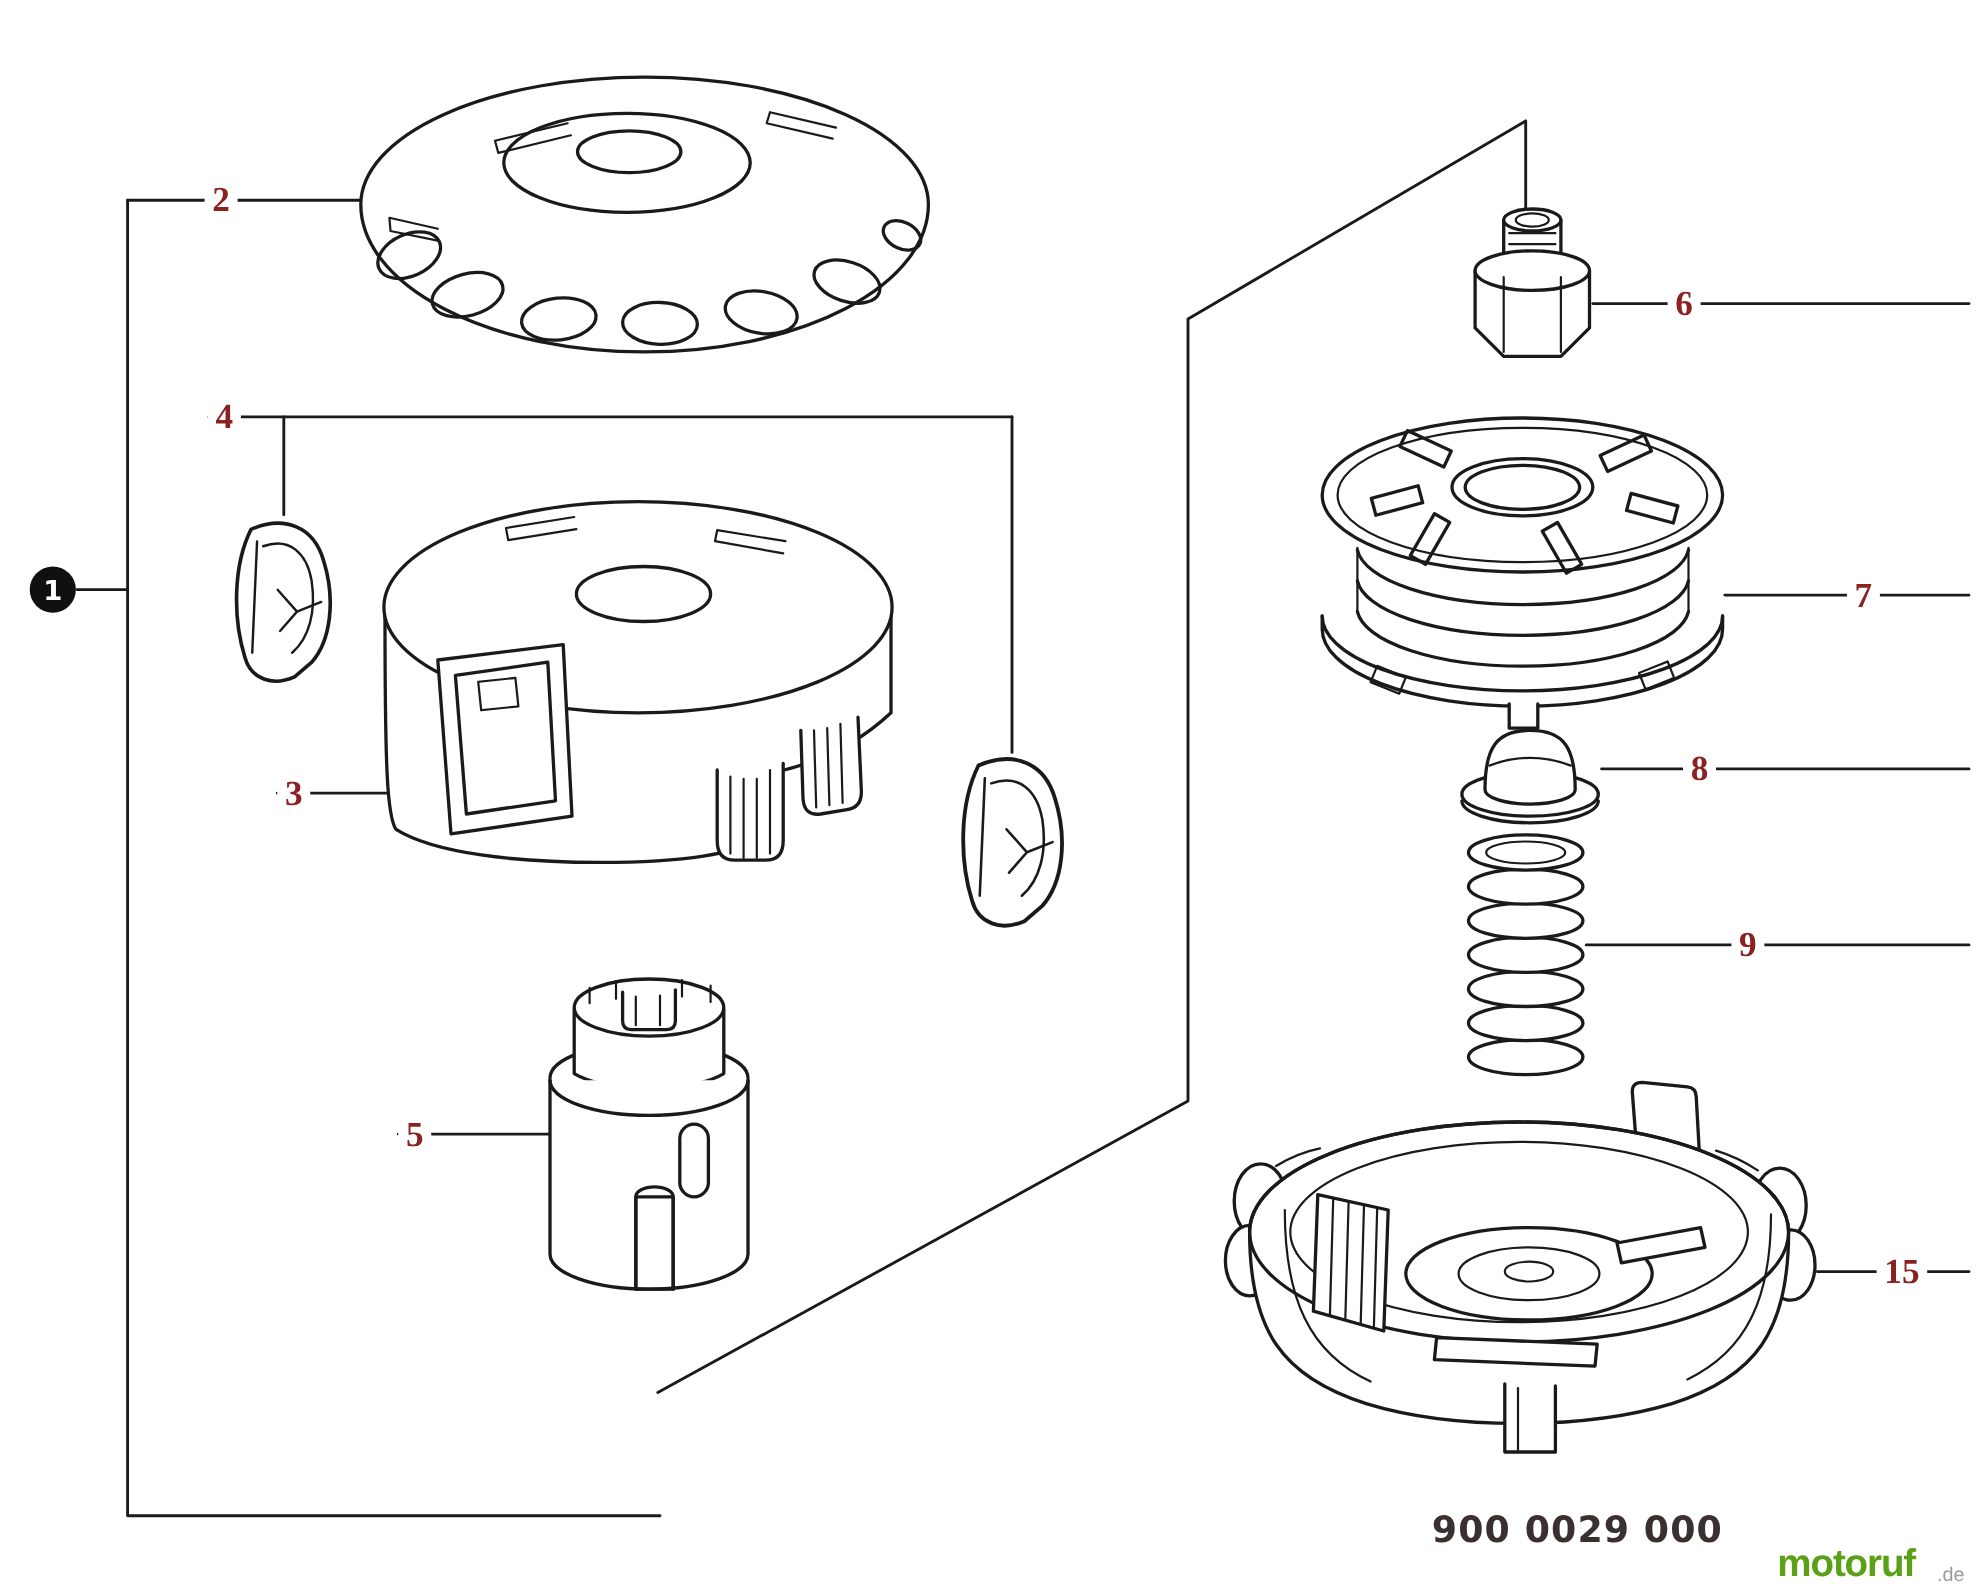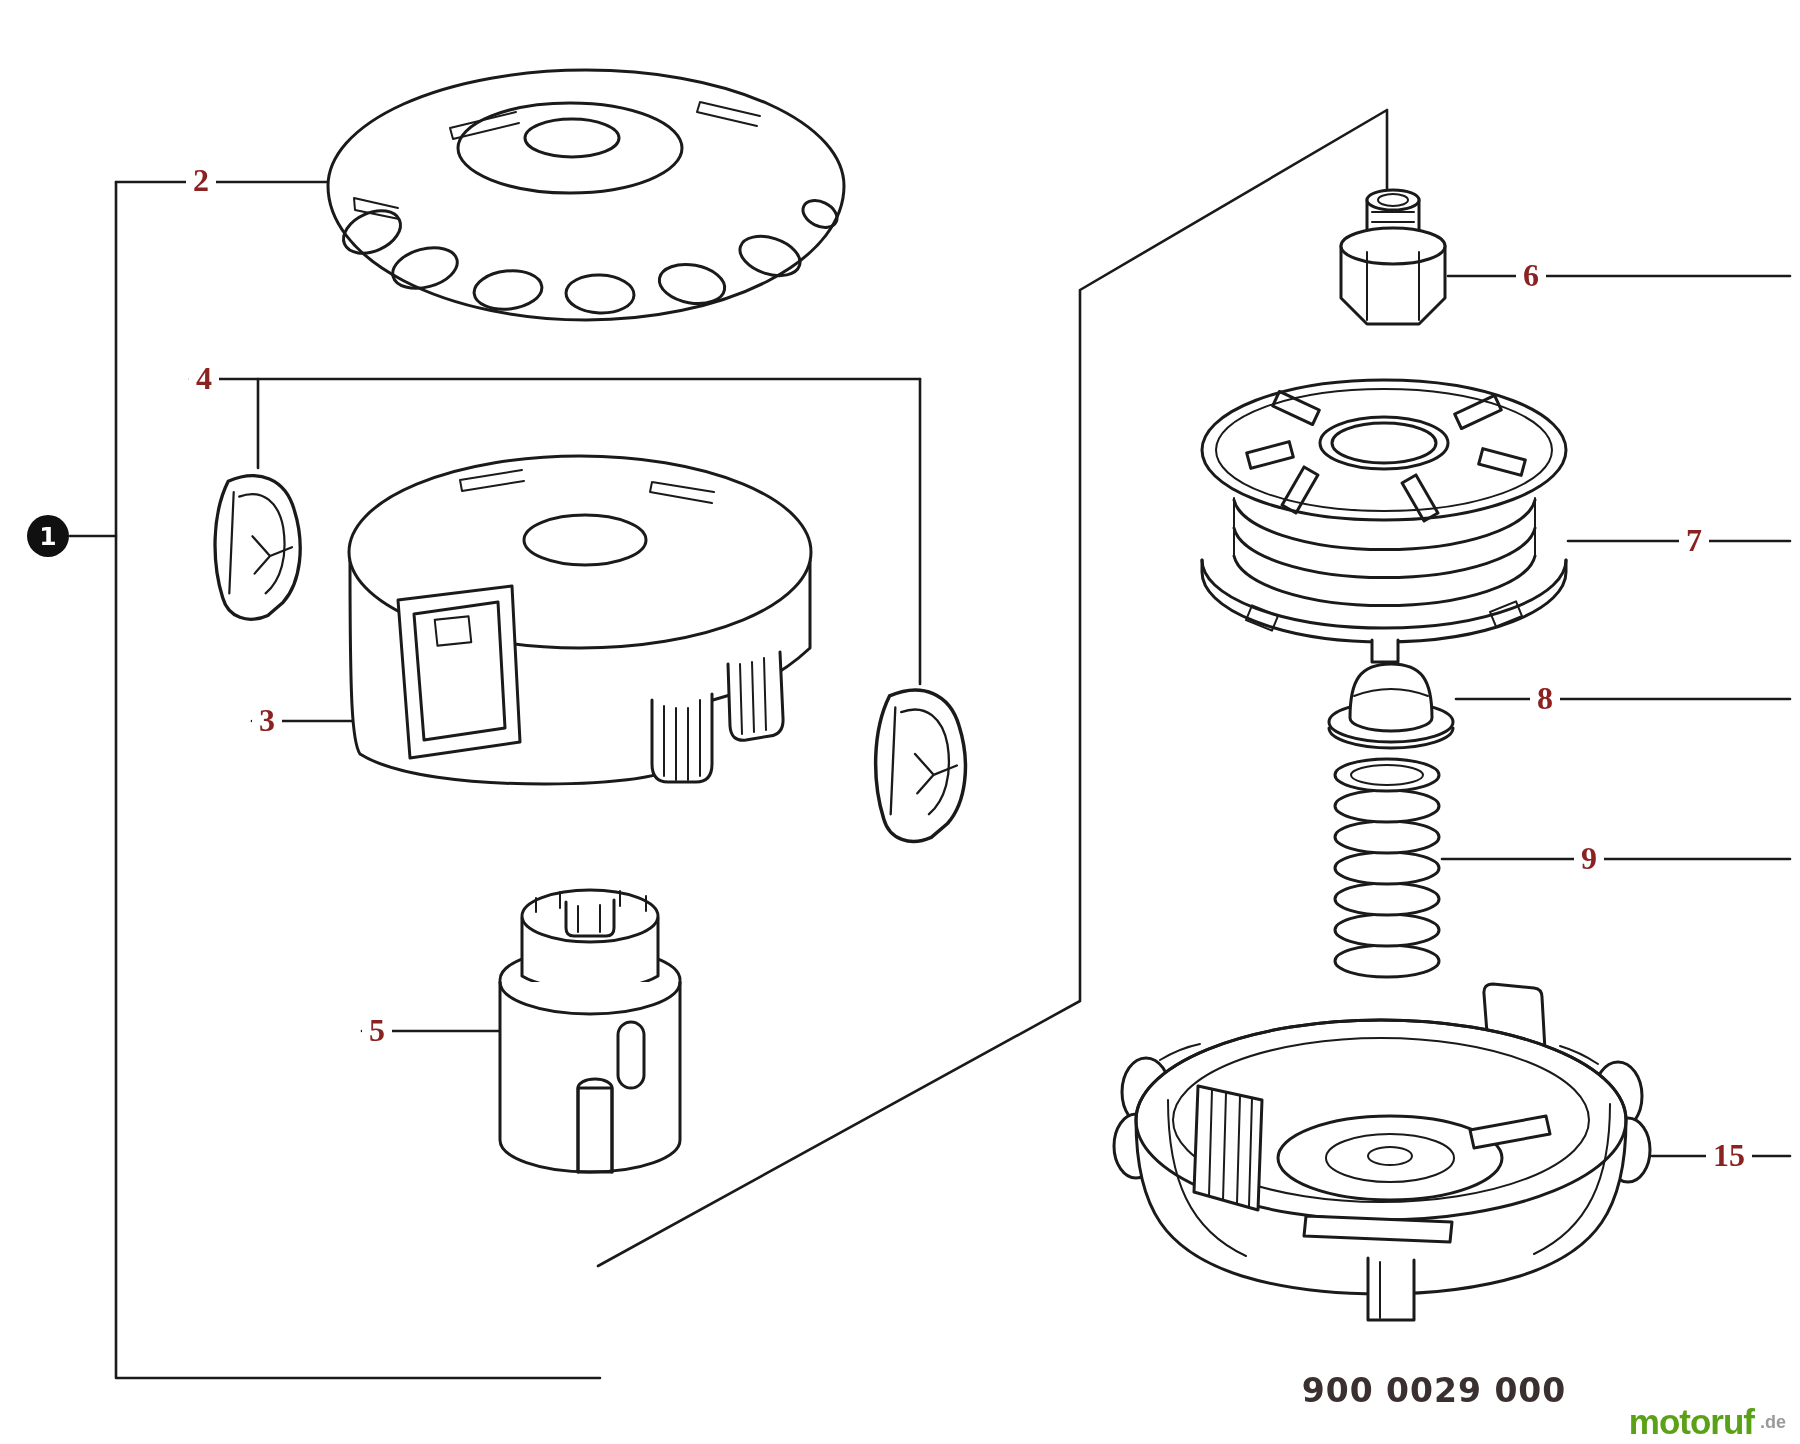--- a/index.html
+++ b/index.html
@@ -14,23 +14,23 @@
   .callout{position:absolute;transform:translate(-50%,-50%);
            font-family:"Liberation Serif",serif;font-size:32px;font-weight:700;
            color:var(--callout,#8b2222);background:#fff;padding:0 7px;line-height:1.1;}
   .callout-bubble{position:absolute;transform:translate(-50%,-50%);
            width:42px;height:42px;border-radius:50%;background:#101010;color:#fff;
            display:flex;align-items:center;justify-content:center;
            font-family:"DejaVu Sans",sans-serif;font-size:25px;font-weight:700;}
   .part-number{position:absolute;left:1434px;top:1390px;transform:translate(-50%,-50%);
            font-family:"DejaVu Sans",sans-serif;font-size:33px;font-weight:700;
            letter-spacing:1px;color:var(--part-number,#3a3030);}
-  .logo{position:absolute;right:14px;top:1402px;display:flex;align-items:center;}
+  .logo{position:absolute;right:14px;top:1402px;display:flex;align-items:flex-end;}
   .logo .main{font-size:35px;font-weight:700;color:var(--logo-green,#5aa118);letter-spacing:-1px;}
-  .logo .suffix{font-size:18px;font-weight:700;color:var(--logo-gray,#9a9a9a);margin-left:6px;}
+  .logo .suffix{font-size:18px;font-weight:400;color:var(--logo-gray,#9a9a9a);margin-left:20px;}
 </style>
 </head>
 <body>
 
 <div class="page">
 
   <svg class="art" width="1800" height="1444" viewBox="0 0 1800 1444">
 
     <g>
       <path class="lead" d="M116 182 V1378 H600"></path>

